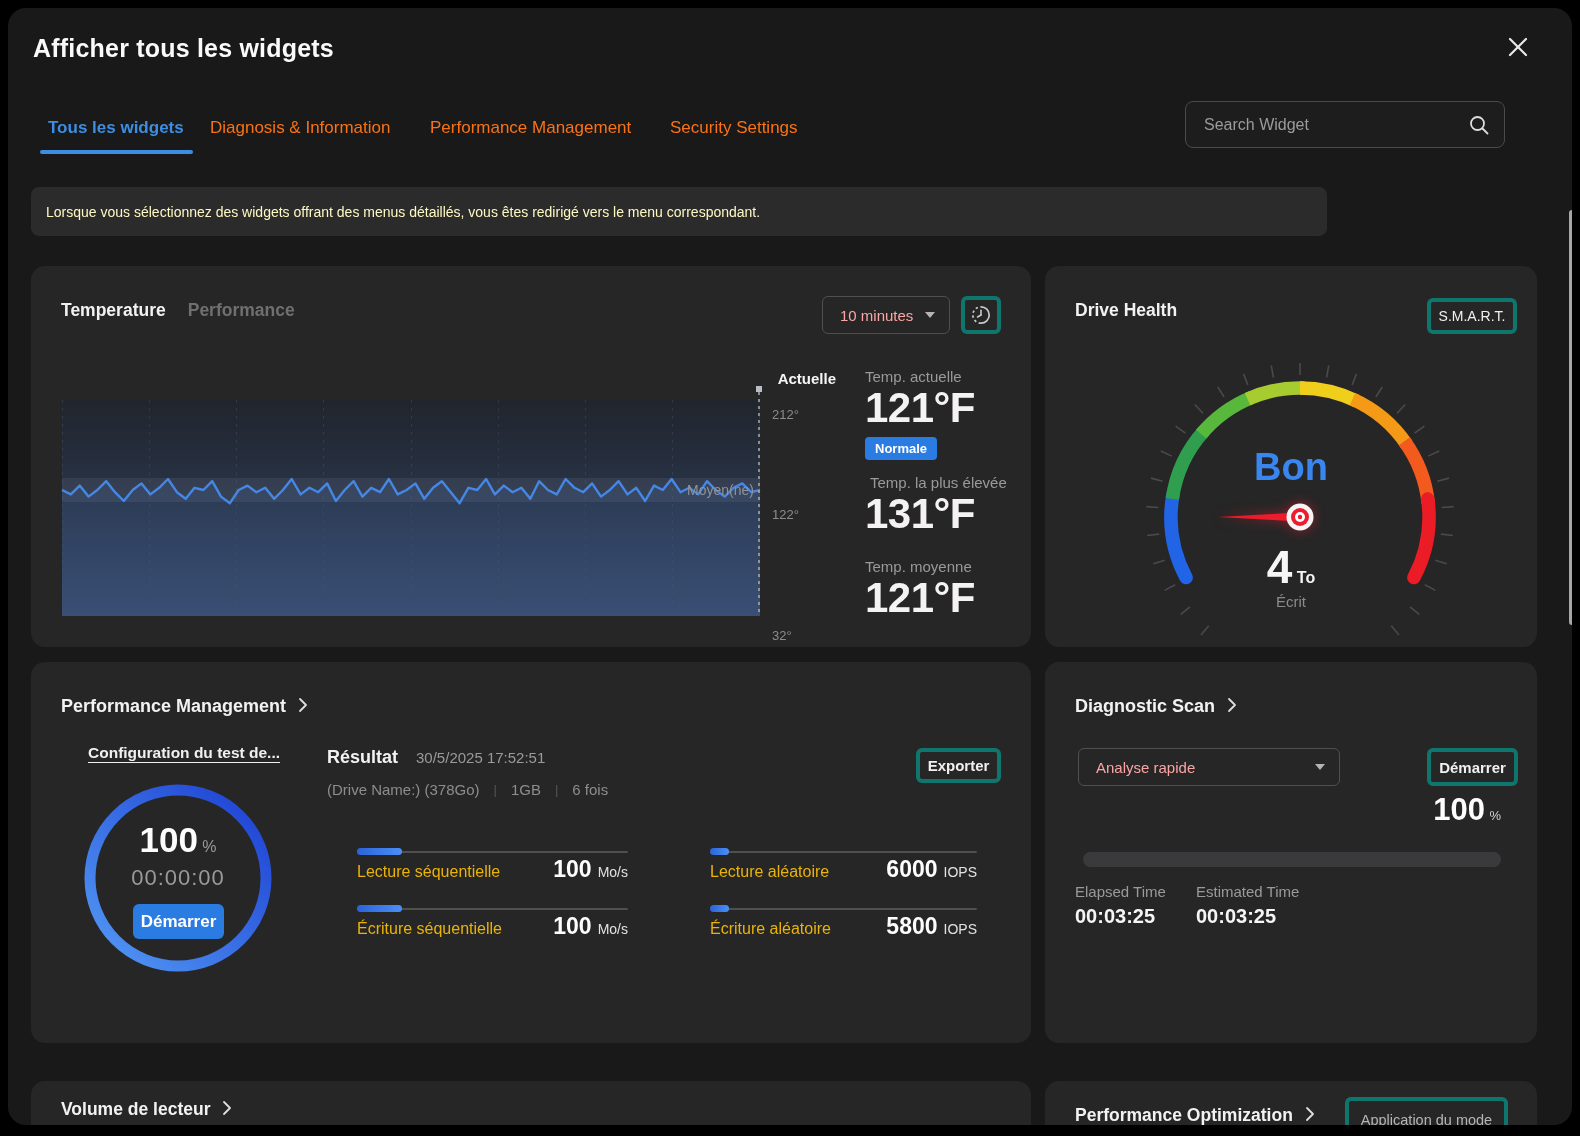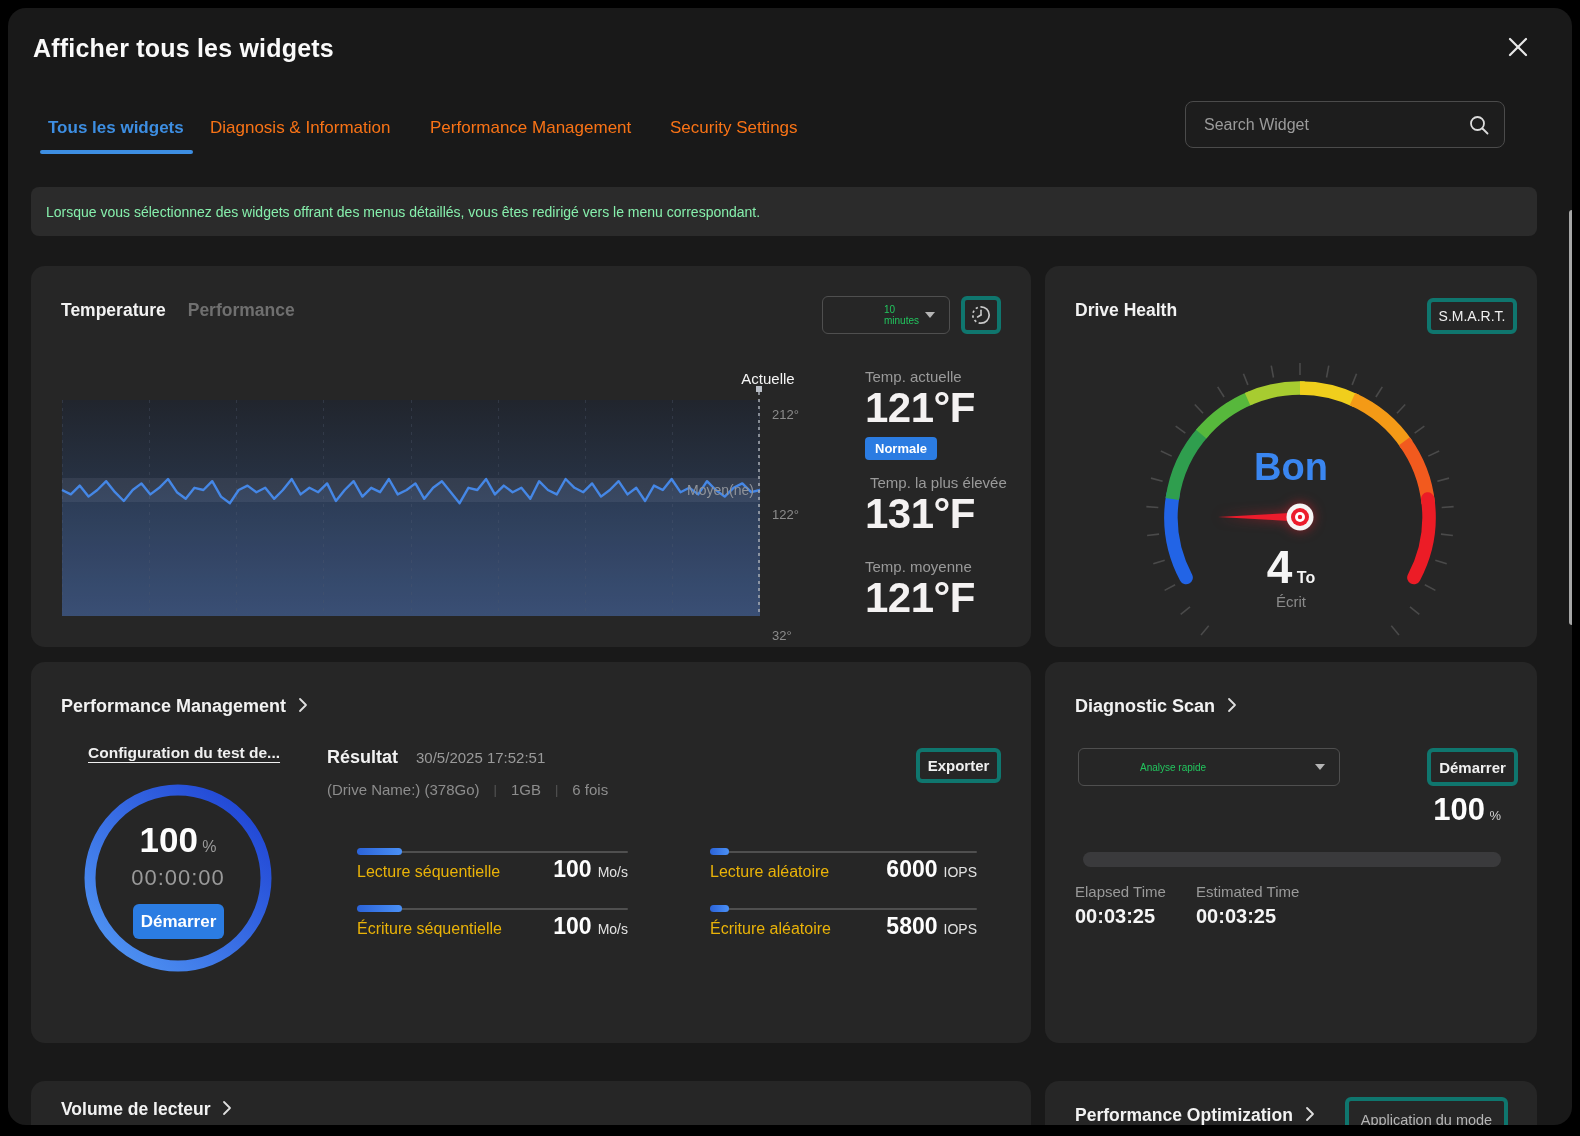--- a/index.html
+++ b/index.html
@@ -26,42 +26,42 @@
     display:flex; align-items:center;
   }
   .search-box input{
     flex:1; background:transparent; border:none; outline:none;
     color:#e8e8e8; font-size:16px; padding-left:18px;
     font-family:"Liberation Sans", sans-serif;
   }
   .search-box input::placeholder{ color:#9b9b9b; }
   .icon-btn{ background:transparent; border:none; cursor:pointer; }
   .banner{
-    position:absolute; left:23px; top:179px; width:1506px; height:49px;
+    position:absolute; left:23px; top:179px; width:1296px; height:49px;
     background:#2b2b2b; border-radius:8px; display:flex; align-items:center;
-    padding-left:15px; font-size:14px; color:#86efac;
+    padding-left:15px; font-size:14px; color:#fef9c3;
   }
   .card-title{ font-size:18px; font-weight:700; color:#f2f2f2; }
   .glabel{ color:#9a9a9a; }
   .obtn{
     position:absolute; border:4px solid #0f766e; border-radius:6px; background:transparent;
     color:#f0f0f0; display:flex; align-items:center; justify-content:center;
     cursor:pointer; font-family:"Liberation Sans", sans-serif;
   }
   .bbtn{
     position:absolute; background:#2b7ce2; border:none; border-radius:6px; color:#fff;
     display:flex; align-items:center; justify-content:center; font-weight:700; cursor:pointer;
     font-family:"Liberation Sans", sans-serif;
   }
   .dropdown{
     position:absolute; border:1px solid #4f4f4f; border-radius:6px; background:transparent;
     display:flex; align-items:center; justify-content:space-between; cursor:pointer;
     padding:0 14px 0 17px;
   }
-  .dropdown .dd-label{ font-size:10px; color:#22c55e;margin-left:44px; }
+  .dropdown .dd-label{ font-size:15px; color:#fca5a5; }
   .caret{ width:0; height:0; border-left:5px solid transparent; border-right:5px solid transparent; border-top:6px solid #b5b5b5; }
   .badge{
     display:inline-block; background:#2b7ce2; color:#fff; font-size:13px; font-weight:700;
     padding:4px 10px; border-radius:4px;
   }
   .bigtemp{ font-size:42px; font-weight:800; color:#f4f2f2; line-height:44px; letter-spacing:-.5px; }
   .chev{ display:inline-block; margin-left:12px; }
   .title-row{ position:absolute; display:flex; align-items:center; }
   .bar{ position:absolute; height:7px; }
   .bar .track{ position:absolute; left:0; right:0; top:3px; height:2px; background:#4f4f4f; border-radius:1px; }
@@ -140,21 +140,21 @@
           <line x1="523.5" y1="0" x2="523.5" y2="216" stroke="#46506170" stroke-width="1" stroke-dasharray="3 5"></line>
           <line x1="610.5" y1="0" x2="610.5" y2="216" stroke="#46506170" stroke-width="1" stroke-dasharray="3 5"></line>
           <line x1="697.5" y1="0" x2="697.5" y2="216" stroke="#46506170" stroke-width="1" stroke-dasharray="3 5"></line>
           <rect x="0" y="78" width="698" height="24" fill="rgba(195,205,225,0.09)"></rect>
           <polygon points="0,216 0.0,90.0 8.8,94.4 17.7,85.6 26.5,96.6 35.3,90.0 44.2,81.2 53.0,92.2 61.8,101.0 70.7,90.0 79.5,83.4 88.4,94.4 97.2,87.8 106.0,79.0 114.9,92.2 123.7,98.8 132.5,87.8 141.4,90.0 150.2,81.2 159.0,96.6 167.9,103.2 176.7,90.0 185.5,85.6 194.4,92.2 203.2,87.8 212.1,98.8 220.9,90.0 229.7,79.0 238.6,94.4 247.4,87.8 256.2,92.2 265.1,83.4 273.9,101.0 282.7,90.0 291.6,81.2 300.4,96.6 309.2,87.8 318.1,92.2 326.9,79.0 335.7,94.4 344.6,90.0 353.4,83.4 362.3,98.8 371.1,87.8 379.9,81.2 388.8,92.2 397.6,103.2 406.4,87.8 415.3,90.0 424.1,79.0 432.9,94.4 441.8,85.6 450.6,92.2 459.4,87.8 468.3,98.8 477.1,81.2 485.9,90.0 494.8,94.4 503.6,79.0 512.5,87.8 521.3,92.2 530.1,83.4 539.0,96.6 547.8,90.0 556.6,81.2 565.5,94.4 574.3,87.8 583.1,101.0 592.0,85.6 600.8,90.0 609.6,79.0 618.5,92.2 627.3,87.8 636.2,94.4 645.0,81.2 653.8,90.0 662.7,96.6 671.5,87.8 680.3,83.4 689.2,92.2 698.0,90.0 698,216" fill="rgba(85,135,215,0.10)"></polygon>
           <polyline points="0.0,90.0 8.8,94.4 17.7,85.6 26.5,96.6 35.3,90.0 44.2,81.2 53.0,92.2 61.8,101.0 70.7,90.0 79.5,83.4 88.4,94.4 97.2,87.8 106.0,79.0 114.9,92.2 123.7,98.8 132.5,87.8 141.4,90.0 150.2,81.2 159.0,96.6 167.9,103.2 176.7,90.0 185.5,85.6 194.4,92.2 203.2,87.8 212.1,98.8 220.9,90.0 229.7,79.0 238.6,94.4 247.4,87.8 256.2,92.2 265.1,83.4 273.9,101.0 282.7,90.0 291.6,81.2 300.4,96.6 309.2,87.8 318.1,92.2 326.9,79.0 335.7,94.4 344.6,90.0 353.4,83.4 362.3,98.8 371.1,87.8 379.9,81.2 388.8,92.2 397.6,103.2 406.4,87.8 415.3,90.0 424.1,79.0 432.9,94.4 441.8,85.6 450.6,92.2 459.4,87.8 468.3,98.8 477.1,81.2 485.9,90.0 494.8,94.4 503.6,79.0 512.5,87.8 521.3,92.2 530.1,83.4 539.0,96.6 547.8,90.0 556.6,81.2 565.5,94.4 574.3,87.8 583.1,101.0 592.0,85.6 600.8,90.0 609.6,79.0 618.5,92.2 627.3,87.8 636.2,94.4 645.0,81.2 653.8,90.0 662.7,96.6 671.5,87.8 680.3,83.4 689.2,92.2 698.0,90.0" fill="none" stroke="#4587e6" stroke-width="2.4" stroke-linejoin="round"></polyline>
           <line x1="697" y1="-8" x2="697" y2="216" stroke="#a8adb5" stroke-width="1.5" stroke-dasharray="3 4"></line>
           <rect x="694" y="-14" width="6" height="6" fill="#b9bec6"></rect>
         </svg>
     </div>
-    <div class="abs" style="left:669px; top:104px; width:136px; text-align:center; font-size:15px; font-weight:400; color:#f5f5f5;">Actuelle</div>
+    <div class="abs" style="left:669px; top:104px; width:136px; text-align:right; font-size:15px; font-weight:700; color:#f5f5f5;">Actuelle</div>
     <div class="abs" style="left:656px; top:216px; font-size:14px; color:#8f939a; z-index:2;">Moyen(ne)</div>
     <div class="abs" style="left:741px; top:141px; font-size:13px; color:#8c8c8c;">212°</div>
     <div class="abs" style="left:741px; top:241px; font-size:13px; color:#8c8c8c;">122°</div>
     <div class="abs" style="left:741px; top:362px; font-size:13px; color:#8c8c8c;">32°</div>
 
     <div class="abs glabel" style="left:834px; top:102px; font-size:15px;">Temp. actuelle</div>
     <div class="abs bigtemp" style="left:834px; top:120px;">121°F</div>
     <div class="abs" style="left:834px; top:171px;"><span class="badge">Normale</span></div>
     <div class="abs glabel" style="left:839px; top:208px; font-size:15px;">Temp. la plus élevée</div>
     <div class="abs bigtemp" style="left:834px; top:226px;">131°F</div>

